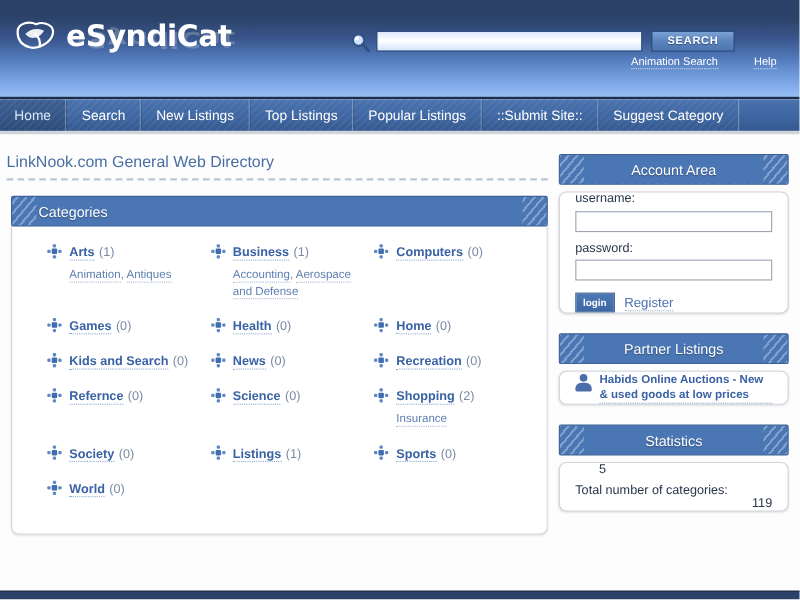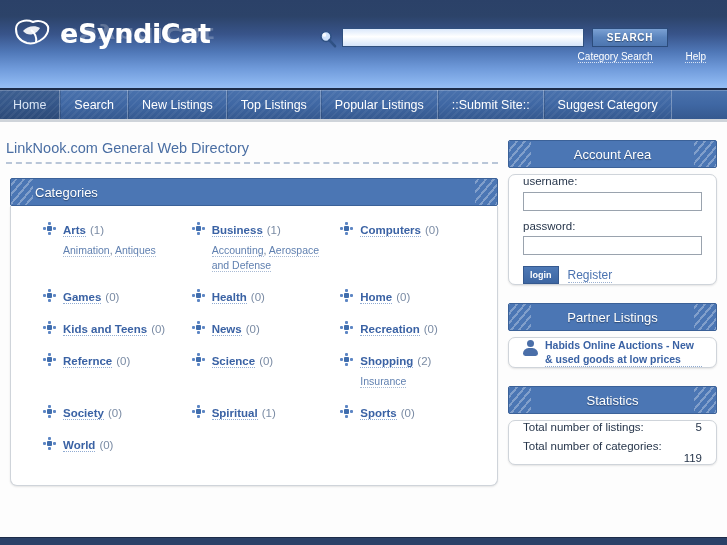--- a/index.html
+++ b/index.html
@@ -384,21 +384,21 @@
           <circle cx="8" cy="7.5" r="5" fill="#cfe2fb" stroke="#2f5184" stroke-width="1.6"></circle>
           <circle cx="6.4" cy="5.9" r="1.9" fill="#ffffff" opacity=".85"></circle>
           <line x1="11.6" y1="11.3" x2="17" y2="17.2" stroke="#2f5184" stroke-width="2.6" stroke-linecap="round"></line>
         </svg>
       </div>
       <input class="search-input" type="text" value="" placeholder="" style="">
       <button class="search-btn">SEARCH</button>
     </div>
 
     <div class="sub-links">
-      <a>Category Search</a>
+      <a>Animation Search</a>
       <a>Help</a>
     </div>
   </div>
 
   <div class="nav">
     <a class="nav-item active">Home</a>
     <a class="nav-item">Search</a>
     <a class="nav-item">New Listings</a>
     <a class="nav-item">Top Listings</a>
     <a class="nav-item">Popular Listings</a>
@@ -494,21 +494,21 @@
               </div>
               <div class="cat-cell">
                 <div class="cat-line">
                   <span class="cat-icon">
                     <i class="t"></i>
                     <i class="l"></i>
                     <i class="c"></i>
                     <i class="r"></i>
                     <i class="b"></i>
                   </span>
-                  <div><a class="cat-name">Kids and Teens</a><span class="cat-count">(0)</span></div>
+                  <div><a class="cat-name">Kids and Search</a><span class="cat-count">(0)</span></div>
                 </div>
               </div>
               <div class="cat-cell">
                 <div class="cat-line">
                   <span class="cat-icon">
                     <i class="t"></i>
                     <i class="l"></i>
                     <i class="c"></i>
                     <i class="r"></i>
                     <i class="b"></i>
@@ -579,21 +579,21 @@
               </div>
               <div class="cat-cell">
                 <div class="cat-line">
                   <span class="cat-icon">
                     <i class="t"></i>
                     <i class="l"></i>
                     <i class="c"></i>
                     <i class="r"></i>
                     <i class="b"></i>
                   </span>
-                  <div><a class="cat-name">Spiritual</a><span class="cat-count">(1)</span></div>
+                  <div><a class="cat-name">Listings</a><span class="cat-count">(1)</span></div>
                 </div>
               </div>
               <div class="cat-cell">
                 <div class="cat-line">
                   <span class="cat-icon">
                     <i class="t"></i>
                     <i class="l"></i>
                     <i class="c"></i>
                     <i class="r"></i>
                     <i class="b"></i>
@@ -653,21 +653,20 @@
         </div>
       </div>
 
       <div class="side-panel">
         <div class="panel-head centered">
           <div class="hmask"></div>
           <span class="htext">Statistics</span>
         </div>
         <div class="side-body">
           <div class="stat-row">
-            <span class="stat-label">Total number of listings:</span>
             <span class="stat-val">5</span>
           </div>
           <div class="stat-row">
             <span class="stat-label">Total number of categories:</span>
             <span class="stat-val">119</span>
           </div>
         </div>
       </div>
 
     </div>

